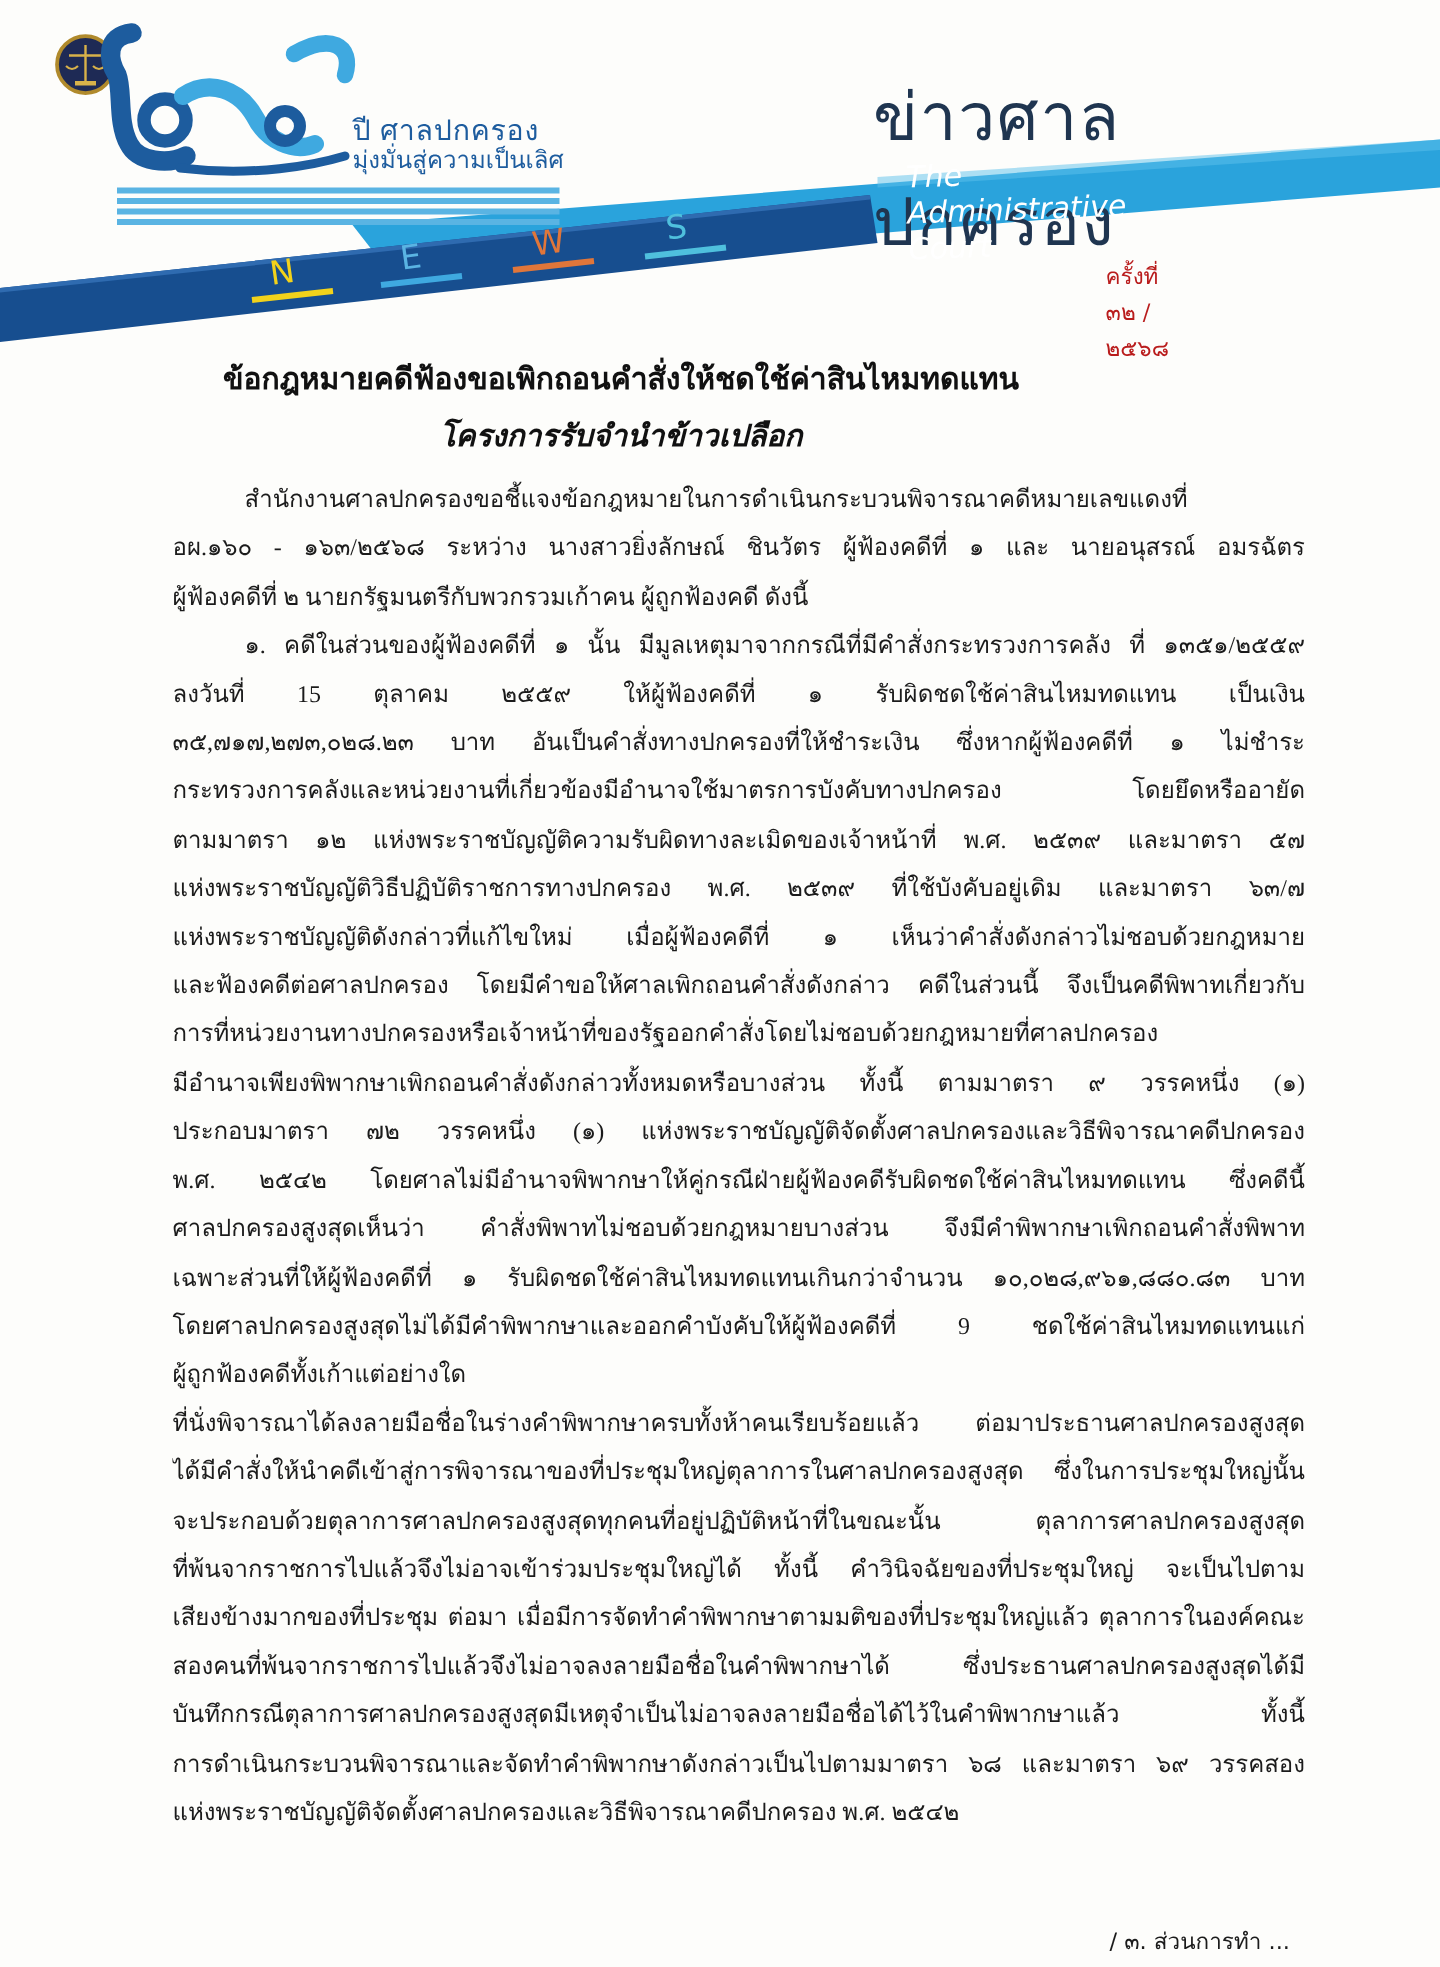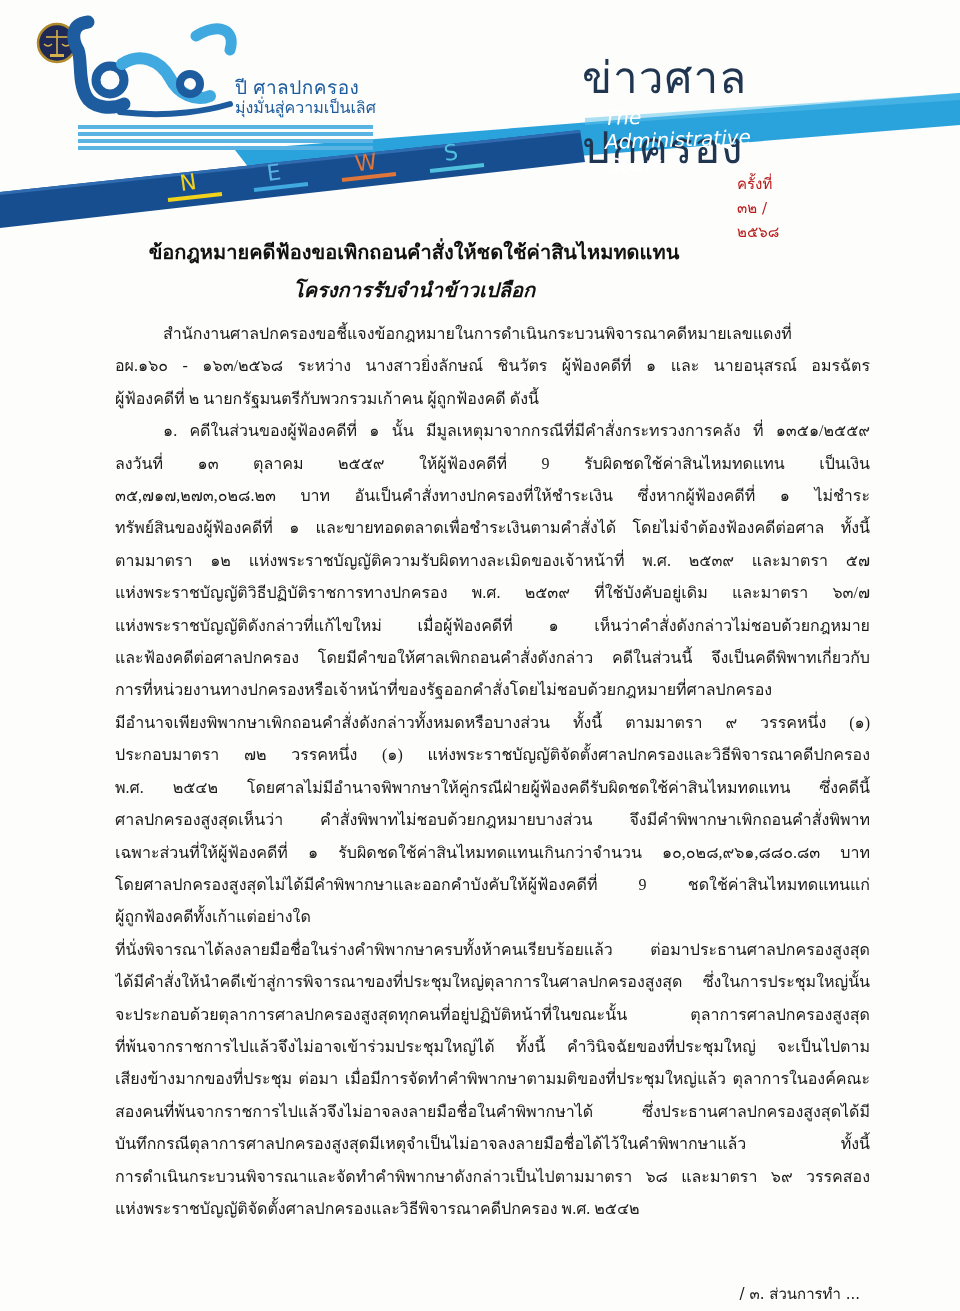--- a/index.html
+++ b/index.html
@@ -89,23 +89,23 @@
 </div>
 
 <div class="doc-title t1">ข้อกฎหมายคดีฟ้องขอเพิกถอนคำสั่งให้ชดใช้ค่าสินไหมทดแทน</div>
 <div class="doc-title t2">โครงการรับจำนำข้าวเปลือก</div>
 
 <div class="body">
   <span class="line indent">สำนักงานศาลปกครองขอชี้แจงข้อกฎหมายในการดำเนินกระบวนพิจารณาคดีหมายเลขแดงที่</span>
   <span class="line">อผ.๑๖๐ - ๑๖๓/๒๕๖๘ ระหว่าง นางสาวยิ่งลักษณ์ ชินวัตร ผู้ฟ้องคดีที่ ๑ และ นายอนุสรณ์ อมรฉัตร</span>
   <span class="line last">ผู้ฟ้องคดีที่ ๒ นายกรัฐมนตรีกับพวกรวมเก้าคน ผู้ถูกฟ้องคดี ดังนี้</span>
   <span class="line indent">๑. คดีในส่วนของผู้ฟ้องคดีที่ ๑ นั้น มีมูลเหตุมาจากกรณีที่มีคำสั่งกระทรวงการคลัง ที่ ๑๓๕๑/๒๕๕๙</span>
-  <span class="line">ลงวันที่ ๑๓ ตุลาคม ๒๕๕๙ ให้ผู้ฟ้องคดีที่ 9 รับผิดชดใช้ค่าสินไหมทดแทน เป็นเงิน</span>
+  <span class="line">ลงวันที่ 15 ตุลาคม ๒๕๕๙ ให้ผู้ฟ้องคดีที่ ๑ รับผิดชดใช้ค่าสินไหมทดแทน เป็นเงิน</span>
   <span class="line">๓๕,๗๑๗,๒๗๓,๐๒๘.๒๓ บาท อันเป็นคำสั่งทางปกครองที่ให้ชำระเงิน ซึ่งหากผู้ฟ้องคดีที่ ๑ ไม่ชำระ</span>
-  <span class="line">ทรัพย์สินของผู้ฟ้องคดีที่ ๑ และขายทอดตลาดเพื่อชำระเงินตามคำสั่งได้ โดยไม่จำต้องฟ้องคดีต่อศาล ทั้งนี้</span>
+  <span class="line">กระทรวงการคลังและหน่วยงานที่เกี่ยวข้องมีอำนาจใช้มาตรการบังคับทางปกครอง โดยยึดหรืออายัด</span>
   <span class="line">ตามมาตรา ๑๒ แห่งพระราชบัญญัติความรับผิดทางละเมิดของเจ้าหน้าที่ พ.ศ. ๒๕๓๙ และมาตรา ๕๗</span>
   <span class="line">แห่งพระราชบัญญัติวิธีปฏิบัติราชการทางปกครอง พ.ศ. ๒๕๓๙ ที่ใช้บังคับอยู่เดิม และมาตรา ๖๓/๗</span>
   <span class="line">แห่งพระราชบัญญัติดังกล่าวที่แก้ไขใหม่ เมื่อผู้ฟ้องคดีที่ ๑ เห็นว่าคำสั่งดังกล่าวไม่ชอบด้วยกฎหมาย</span>
   <span class="line">และฟ้องคดีต่อศาลปกครอง โดยมีคำขอให้ศาลเพิกถอนคำสั่งดังกล่าว คดีในส่วนนี้ จึงเป็นคดีพิพาทเกี่ยวกับ</span>
   <span class="line">การที่หน่วยงานทางปกครองหรือเจ้าหน้าที่ของรัฐออกคำสั่งโดยไม่ชอบด้วยกฎหมายที่ศาลปกครอง</span>
   <span class="line">มีอำนาจเพียงพิพากษาเพิกถอนคำสั่งดังกล่าวทั้งหมดหรือบางส่วน ทั้งนี้ ตามมาตรา ๙ วรรคหนึ่ง (๑)</span>
   <span class="line">ประกอบมาตรา ๗๒ วรรคหนึ่ง (๑) แห่งพระราชบัญญัติจัดตั้งศาลปกครองและวิธีพิจารณาคดีปกครอง</span>
   <span class="line">พ.ศ. ๒๕๔๒ โดยศาลไม่มีอำนาจพิพากษาให้คู่กรณีฝ่ายผู้ฟ้องคดีรับผิดชดใช้ค่าสินไหมทดแทน ซึ่งคดีนี้</span>
   <span class="line">ศาลปกครองสูงสุดเห็นว่า คำสั่งพิพาทไม่ชอบด้วยกฎหมายบางส่วน จึงมีคำพิพากษาเพิกถอนคำสั่งพิพาท</span>
   <span class="line">เฉพาะส่วนที่ให้ผู้ฟ้องคดีที่ ๑ รับผิดชดใช้ค่าสินไหมทดแทนเกินกว่าจำนวน ๑๐,๐๒๘,๙๖๑,๘๘๐.๘๓ บาท</span>

